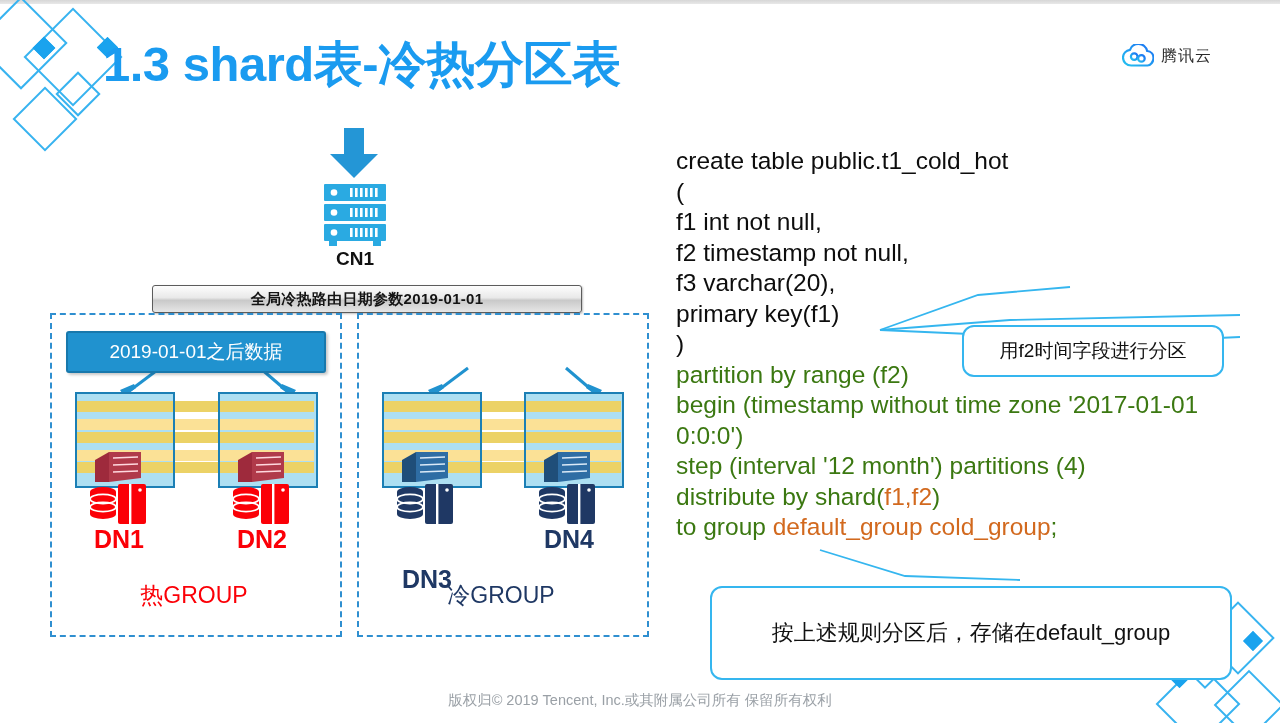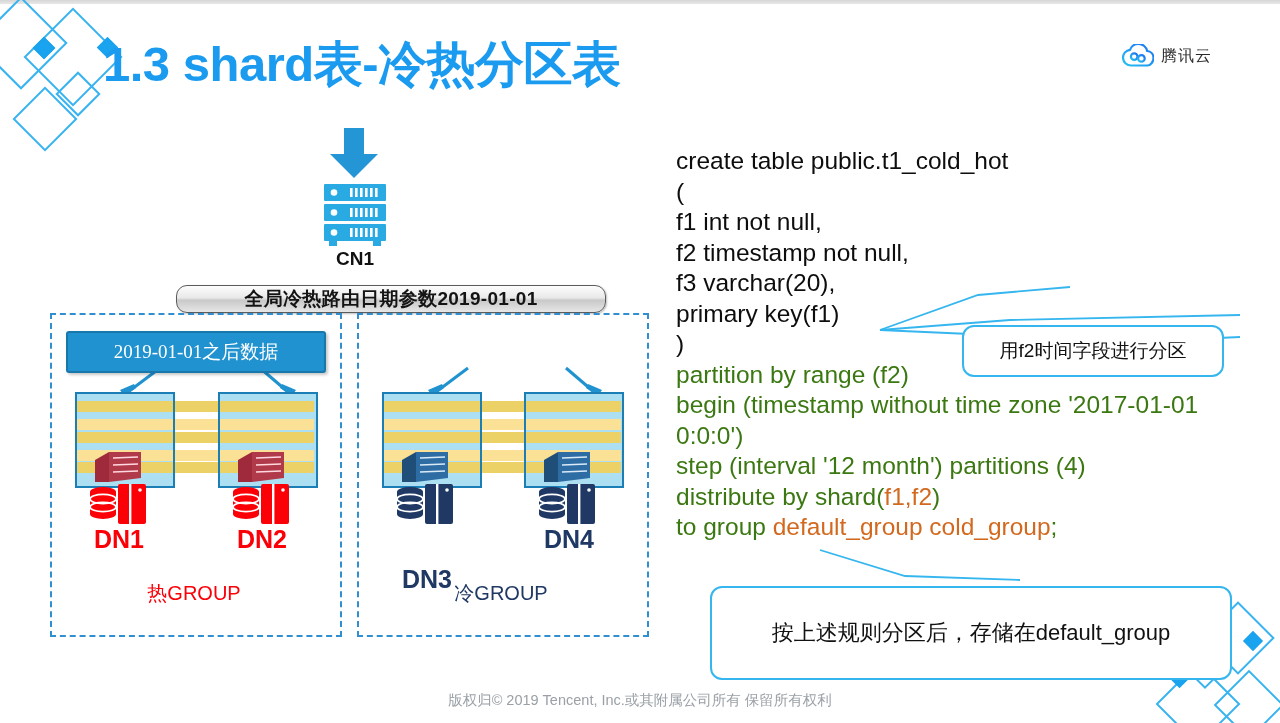--- a/index.html
+++ b/index.html
@@ -32,37 +32,36 @@
 
   
   .arrow-down{position:absolute;left:326px;top:128px;width:56px;height:52px;}
   .cn-icon{position:absolute;left:320px;top:184px;width:70px;height:62px;}
   .cn-label{position:absolute;left:300px;top:248px;width:110px;text-align:center;
     font-size:19px;font-weight:bold;color:#111;}
 
   .route-bar{
     position:absolute;left:152px;top:285px;width:428px;height:26px;
     background:linear-gradient(to bottom,#fdfdfd 0%,#e9e9e9 45%,#c9c9c9 55%,#e6e6e6 100%);
-    border:1.5px solid #5c5c5c;border-radius:11px;
+    border:1.5px solid #5c5c5c;border-radius:3px;
     box-shadow:1px 1px 2px rgba(0,0,0,.25);
     display:flex;align-items:center;justify-content:center;
-    font-size:19px;font-weight:bold;color:#141414;letter-spacing:.3px;margin-left:24px;
+    font-size:15px;font-weight:bold;color:#141414;letter-spacing:.3px;
   }
 
   .grp{position:absolute;border:2.5px dashed #2f8fd0;}
   .grp-hot{left:50px;top:313px;width:288px;height:320px;}
   .grp-cold{left:357px;top:313px;width:288px;height:320px;}
 
   .banner{
     position:absolute;height:38px;background:#2092cf;border:2px solid #1878ac;
     display:flex;align-items:center;justify-content:center;
     color:#fff;font-size:19px;border-radius:3px;
     box-shadow:2px 2px 3px rgba(0,0,0,.22);
     white-space:nowrap;
-    font-family:Liberation Serif, serif;
   }
   .banner-hot{left:66px;top:331px;width:256px;}
   .banner-cold{left:372px;top:331px;width:256px;}
 
   .dnbox{position:absolute;width:96px;height:92px;background:#addff2;
     border:2.5px solid #1b7fb5;}
   .dnbox.b1{left:75px;top:392px;}
   .dnbox.b2{left:218px;top:392px;}
   .dnbox.b3{left:382px;top:392px;}
   .dnbox.b4{left:524px;top:392px;}
@@ -71,21 +70,21 @@
   .stripe{position:absolute;height:11px;background:#ecd266;}
   .stripe.pale{background:#fbe196;}
 
   .dn-server{position:absolute;width:48px;height:36px;}
   .dn-db{position:absolute;width:62px;height:44px;}
   .dn-label{position:absolute;width:110px;text-align:center;
     font-size:25px;font-weight:bold;}
   .hotc{color:#fb0007;}
   .coldc{color:#1f3864;}
 
-  .grp-label{position:absolute;width:288px;text-align:center;font-size:20px;}
+  .grp-label{position:absolute;width:288px;text-align:center;font-size:23px;}
 
   
   .code{
     position:absolute;left:676px;top:146px;width:470px;
     font-size:24.5px;line-height:30.5px;color:#0d0d0d;white-space:pre;
   }
   .code .g{color:#3b7811;}
   .code .o{color:#d2691e;}
 
   

